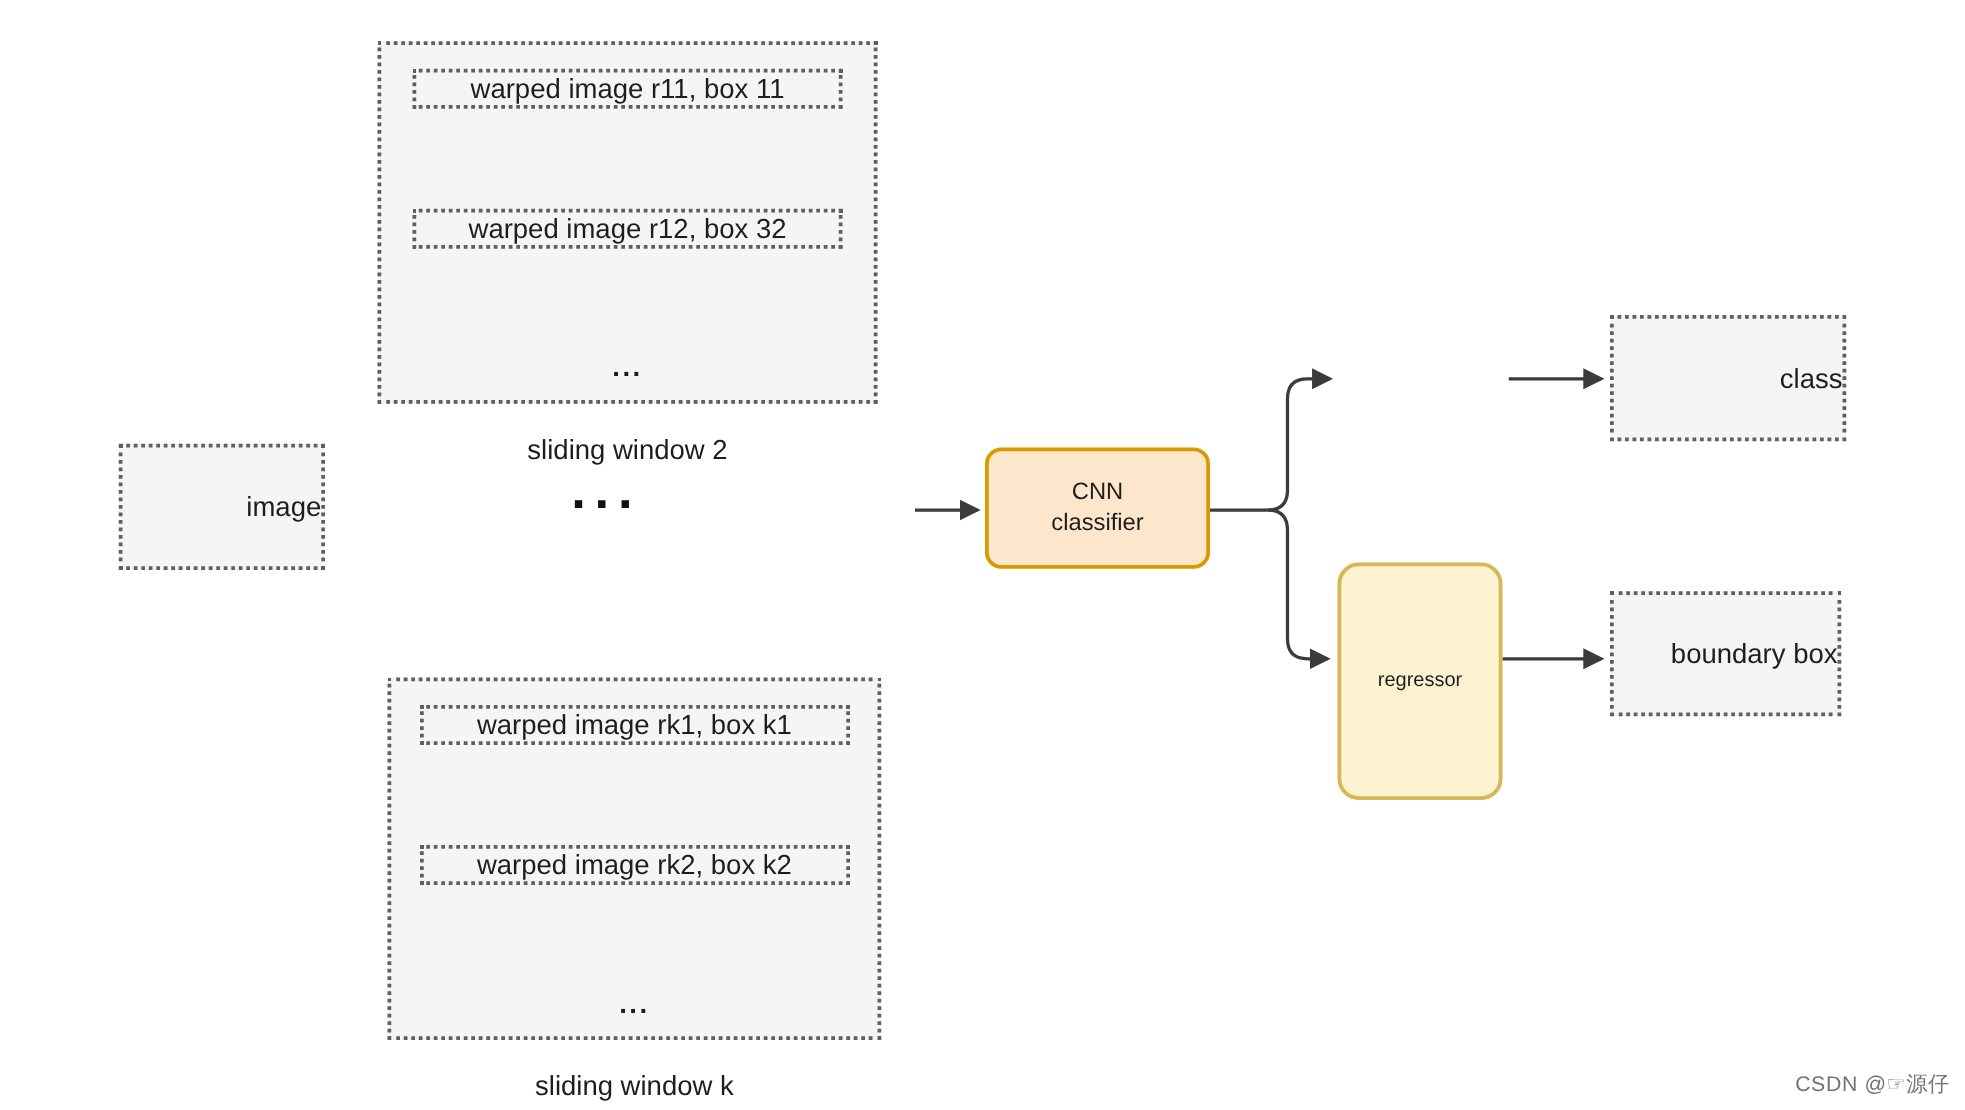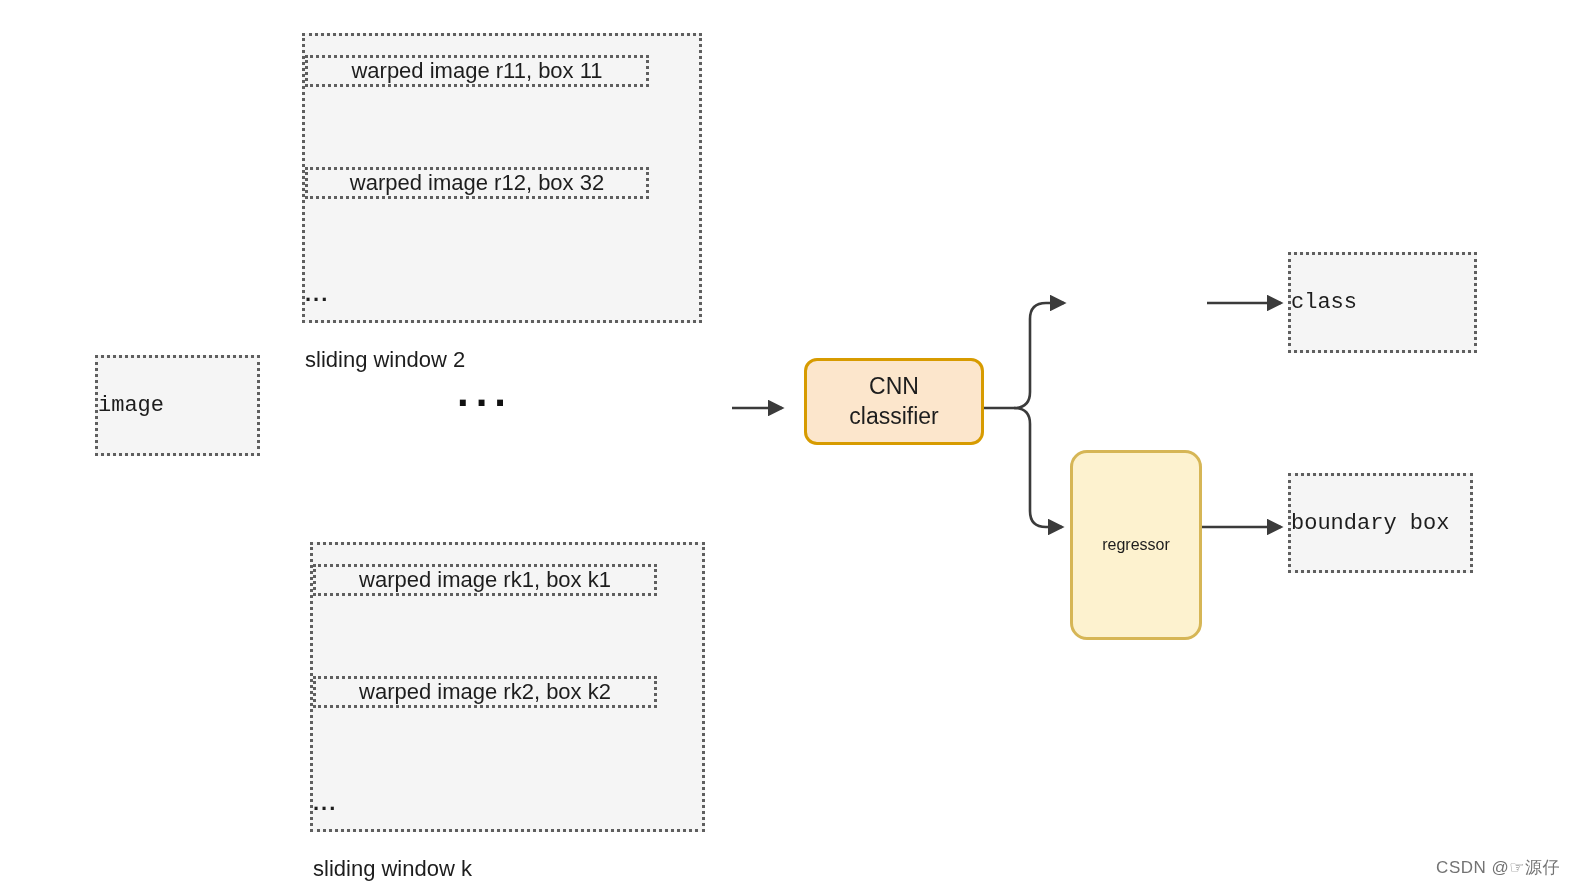--- a/index.html
+++ b/index.html
@@ -24,31 +24,31 @@
     pointer-events: none;
   }
   
   .dotted-box {
     position: absolute;
     background: #f5f5f5;
     border: 3px dotted #5f5f5f;
     box-sizing: border-box;
     display: flex;
     align-items: center;
-    justify-content: flex-start;
+    justify-content: flex-end;
     font-size: 22px;
-    font-family: Liberation Mono, monospace;
   }
   .container-box {
     position: absolute;
     background: #f5f5f5;
     border: 3px dotted #5f5f5f;
     box-sizing: border-box;
     display: flex;
     flex-direction: column;
+    align-items: center;
     padding-top: 19px;
     gap: 40px;
   }
   .inner-dotted {
     background: #f5f5f5;
     border: 3px dotted #5f5f5f;
     box-sizing: border-box;
     width: 344px;
     height: 64px;
     display: flex;
@@ -78,32 +78,31 @@
     font-weight: 800;
     letter-spacing: 7px;
     color: #111;
   }
   
   .cnn-box {
     position: absolute;
     left: 788px;
     top: 358px;
     width: 180px;
-    height: 87px;
+    height: 97px;
     box-sizing: border-box;
     background: #fce6cc;
     border: 3px solid #d79b00;
     border-radius: 13px;
     display: flex;
     flex-direction: column;
     align-items: center;
     justify-content: center;
-    font-size: 23px;
+    font-size: 19px;
     line-height: 1.3;
-    margin-left: 16px;
   }
   .yellow-box {
     position: absolute;
     box-sizing: border-box;
     background: #fdf2cf;
     border: 3px solid #d6b656;
     border-radius: 17px;
     display: flex;
     align-items: center;
     justify-content: center;

